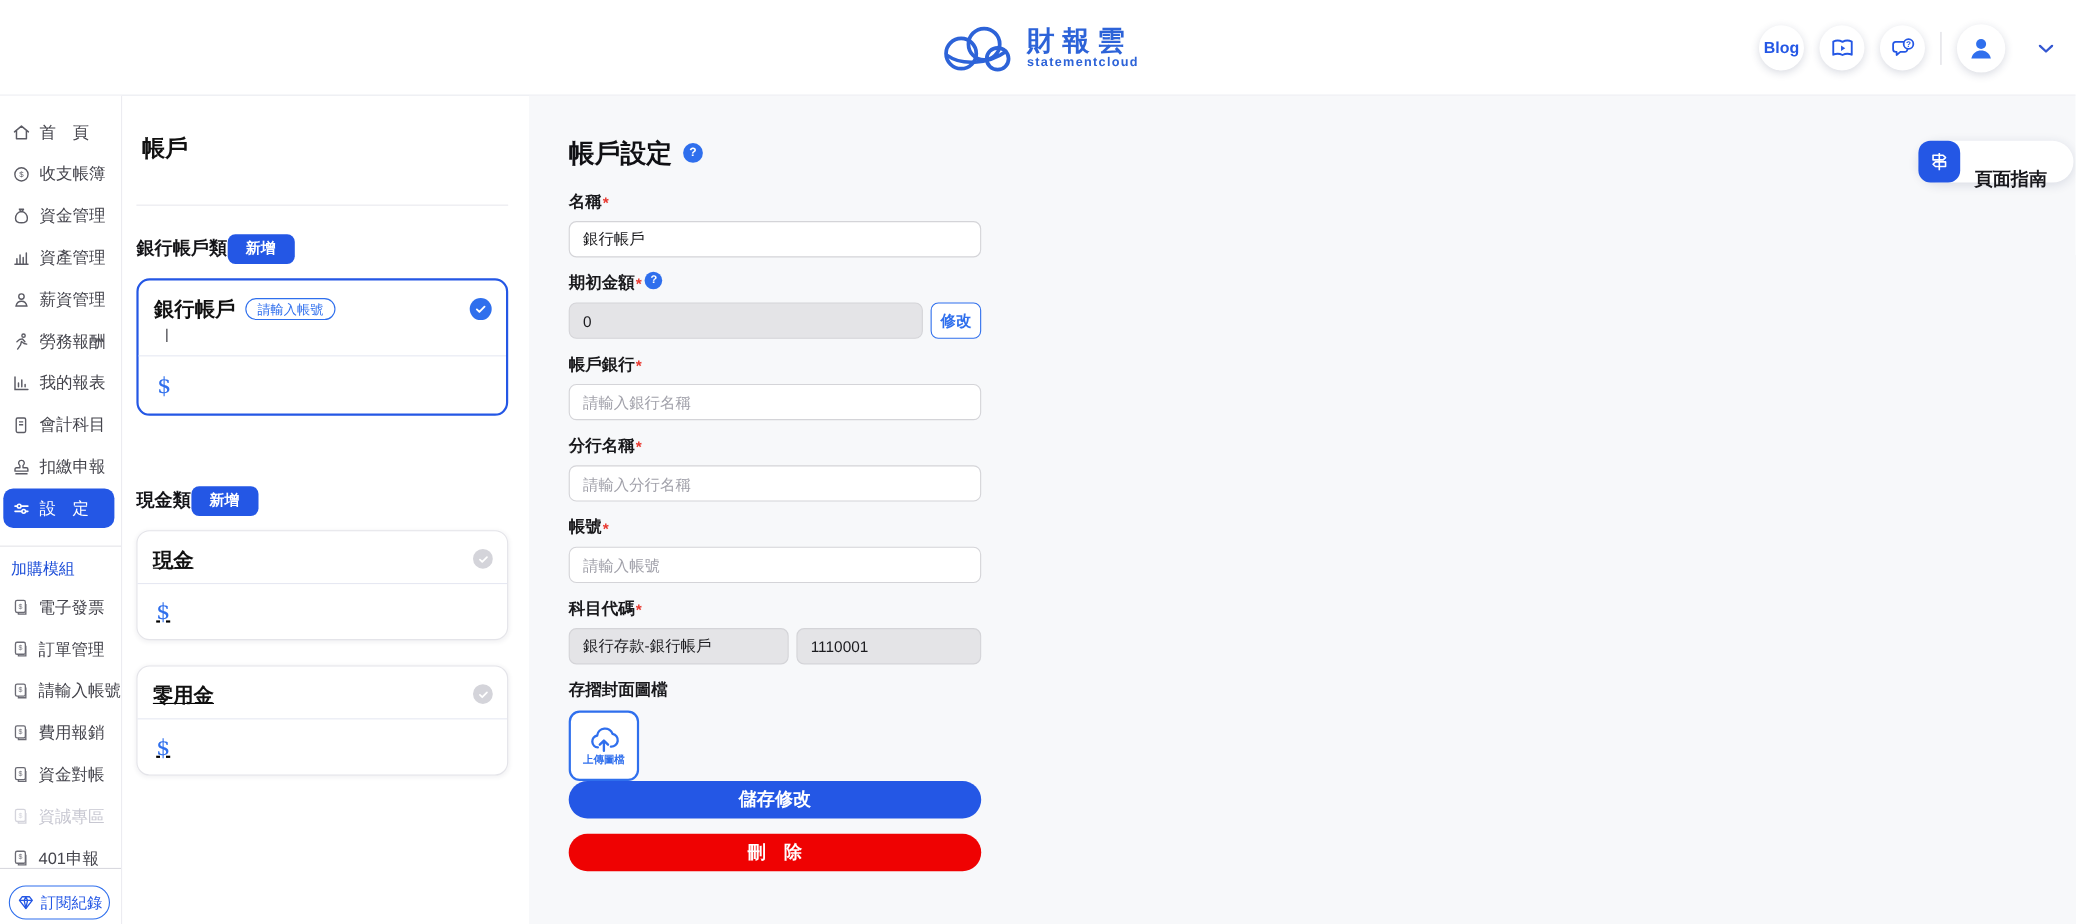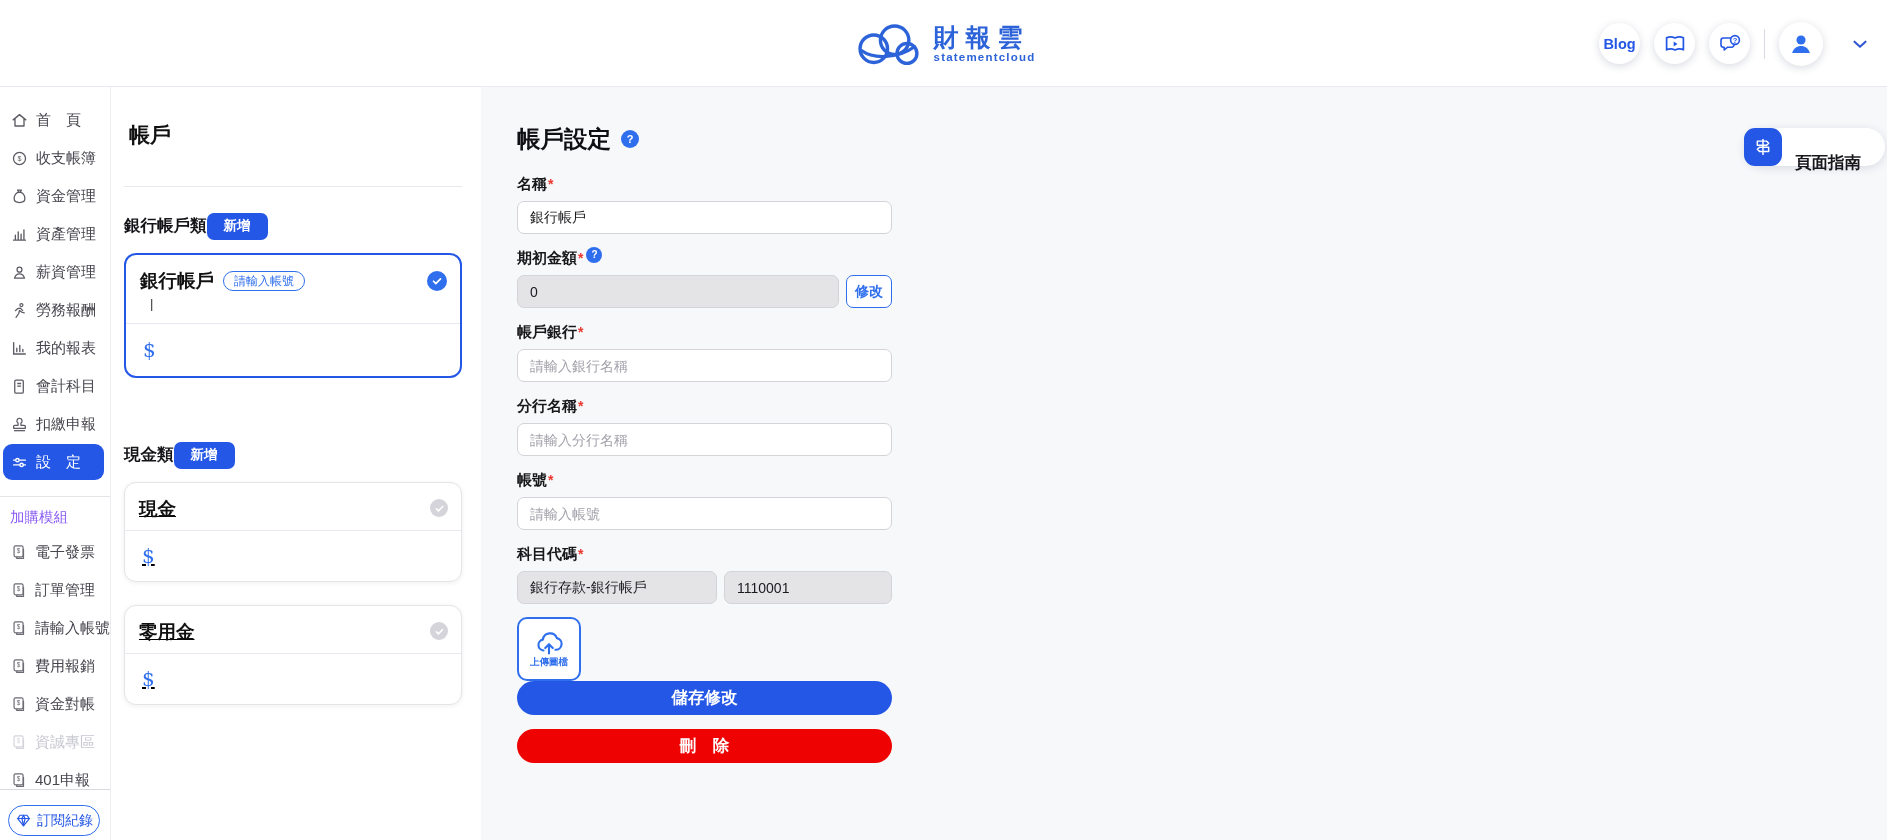--- a/index.html
+++ b/index.html
@@ -31,21 +31,21 @@
   .sidebar { width:111px; flex:none; background:#fff; border-right:1px solid #ececf1; position:relative; }
   .nav-scroll { height:703px; overflow:hidden; border-bottom:1px solid #d9d9df; padding-top:14px; }
   .nav-item { height:38px; display:flex; align-items:center; gap:7px; padding-left:10px;
               font-size:15px; color:#45454d; cursor:pointer; white-space:nowrap; }
   .nav-item svg { flex:none; color:#5b5b64; }
   .nav-item.active { background:var(--blue); color:#fff; border-radius:9px; margin:1px 6px 1px 3px;
                      height:36px; padding-left:7px; }
   .nav-item.active svg { color:#fff; }
   .nav-divider { height:1px; background:#e4e4e9; margin-top:16px; }
   .nav-section { height:36px; display:flex; align-items:flex-end; padding:0 0 6px 10px;
-                 font-size:14.5px; color:#8b5cf6;text-align:center; }
+                 font-size:14.5px; color:#1d4ed8;text-align:center; }
   .nav-item.addon svg { color:#6b6b74; }
   .nav-item.disabled { color:#c7c7d1; }
   .nav-item.disabled svg { color:#d4d4dc; }
   .subscribe-btn { position:absolute; left:8px; right:10px; bottom:4px; height:31px;
                    border:1.6px solid var(--blue2); border-radius:999px; background:#fff;
                    display:flex; align-items:center; justify-content:center; gap:5px;
                    font-size:14px; font-weight:400; color:var(--blue); cursor:pointer; }
 
   
   .accounts { width:370px; flex:none; background:#fff; padding:34px 19px 0 13px; }
@@ -446,20 +446,23 @@
           <span>科目代碼</span>
           <span class="req">*</span>
         </div>
         <div class="inline-row">
           <input class="tinput sub1" type="text" disabled="" value="銀行存款-銀行帳戶" style="">
           <input class="tinput sub2" type="text" disabled="" value="1110001" style="">
         </div>
       </div>
 
       <div class="field">
+        <div class="flabel">
+          <span>存摺封面圖檔</span>
+        </div>
         <div class="upload-box">
           <svg width="34" height="30" viewBox="0 0 24 24" fill="none" stroke="currentColor" stroke-width="1.7" stroke-linecap="round" stroke-linejoin="round">
             <path d="M7.6 17.2a4.4 4.4 0 0 1-.5-8.7 5.8 5.8 0 0 1 11.2-1.2 4.7 4.7 0 0 1-1.2 9.3"></path>
             <path d="M12 19.6v-7.2M9 15.2l3-3 3 3"></path>
           </svg>
           <span class="upload-label">上傳圖檔</span>
         </div>
       </div>
 
       <button class="pill-btn save">儲存修改</button>

